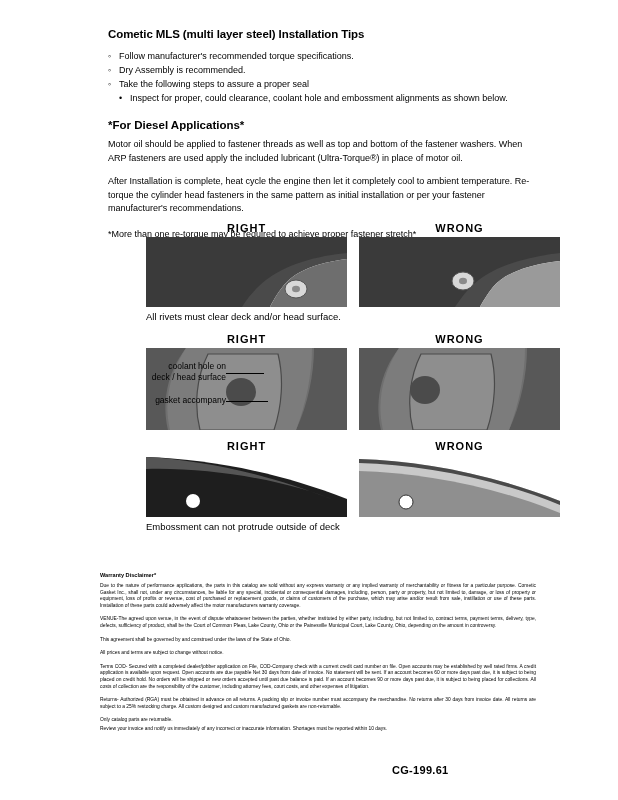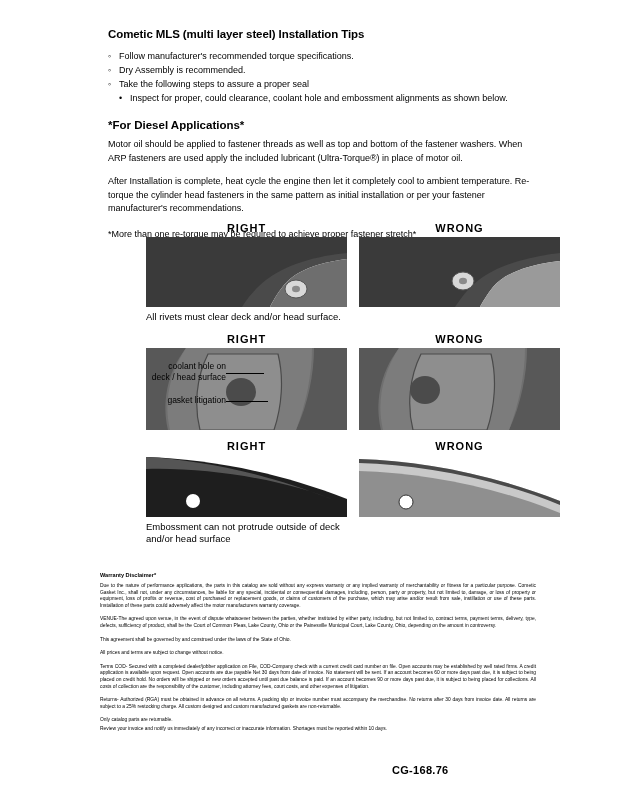--- a/index.html
+++ b/index.html
@@ -254,21 +254,21 @@
           </div>
         </div>
       </div>
 
       <div class="callout" style="left:-2px; top:28px; width:120px;">
         <div>coolant hole on</div>
         <div>deck / head surface</div>
       </div>
       <div class="callout-line" style="left:118px; top:40px; width:38px;"></div>
 
-      <div class="callout" style="left:14px; top:62px; width:104px;">gasket litigation</div>
+      <div class="callout" style="left:14px; top:62px; width:104px;">gasket accompany</div>
       <div class="callout-line" style="left:118px; top:68px; width:42px;"></div>
     </div>
 
     <div class="fig-group g3" style="margin-top:10px;">
       <div class="fig-row offset-right">
         <div class="fig-col">
           <div class="fig-label">RIGHT</div>
           <div class="fig-box short">
             <svg width="201" height="62" viewBox="0 0 201 62">
               <rect x="0" y="0" width="201" height="62" fill="#ffffff"></rect>
@@ -285,32 +285,31 @@
               <rect x="0" y="0" width="201" height="62" fill="#ffffff"></rect>
               <path d="M0,4 C60,6 130,18 201,46 L201,62 L0,62 Z" fill="#c9c9c9"></path>
               <path d="M0,16 C62,18 132,30 201,58 L201,62 L0,62 Z" fill="#8f8f8f"></path>
               <path d="M0,4 C60,6 130,18 201,46 L201,50 C132,22 62,10 0,8 Z" fill="#4a4a4a"></path>
               <circle cx="47" cy="47" r="7" fill="#ffffff" stroke="#333" stroke-width="1"></circle>
             </svg>
           </div>
         </div>
       </div>
       <div class="fig-caption offset-right">Embossment can not protrude outside of deck</div>
-      <div class="fig-caption offset-right" style="margin-top:0;">and/or head surface</div>
     </div>
 
   </div>
 
   <div class="warranty">
     <h3>Warranty Disclaimer*</h3>
     <p>Due to the nature of performance applications, the parts in this catalog are sold without any express warranty or any implied warranty of merchantability or fitness for a particular purpose.  Cometic Gasket Inc., shall not, under any circumstances, be liable for any special, incidental or consequential damages, including, person, party or property, but not limited to, damage, or loss of property or equipment, loss of profits or revenue, cost of purchased or replacement goods, or claims of customers of the purchase, which may arise and/or result from sale, instillation or use of these parts.  Installation of these parts could adversely affect the motor manufacturers warranty coverage.</p>
     <p>VENUE-The agreed upon venue, in the event of dispute whatsoever between the parties, whether instituted by either party, including, but not limited to, contract terms, payment terms, delivery, type, defects, sufficiency of product, shall be the Court of Common Pleas, Lake County, Ohio or the Painesville Municipal Court, Lake County, Ohio, depending on the amount in controversy.</p>
     <p>This agreement shall be governed by and construed under the laws of the State of Ohio.</p>
     <p>All prices and terms are subject to change without notice.</p>
     <p>Terms COD- Secured with a completed dealer/jobber application on File, COD-Company check with a current credit card number on file.  Open accounts may be established by well rated firms.  A credit application is available upon request.  Open accounts are due payable Net 30 days from date of invoice.  No statement will be sent.  If an account becomes 60 or more days past due, it is subject to being placed on credit hold.  No orders will be shipped or new orders accepted until past due balance is paid.  If an account becomes 90 or more days past due, it is subject to being placed for collections.  All costs of collection are the responsibility of the customer, including attorney fees, court costs, and other expenses of litigation.</p>
     <p>Returns- Authorized (RGA) must be obtained in advance on all returns.  A packing slip or invoice number must accompany the merchandise.  No returns after 30 days from invoice date.  All returns are subject to a 25% restocking charge.  All custom designed and custom manufactured gaskets are non-returnable.</p>
     <p style="margin-bottom:2px;">Only catalog parts are returnable.</p>
     <p>Review your invoice and notify us immediately of any incorrect or inaccurate information.  Shortages must be reported within 10 days.</p>
   </div>
 
-  <div class="docnum">CG-168.76</div>
+  <div class="docnum">CG-199.61</div>
 
 </div>
 
 </body></html>

